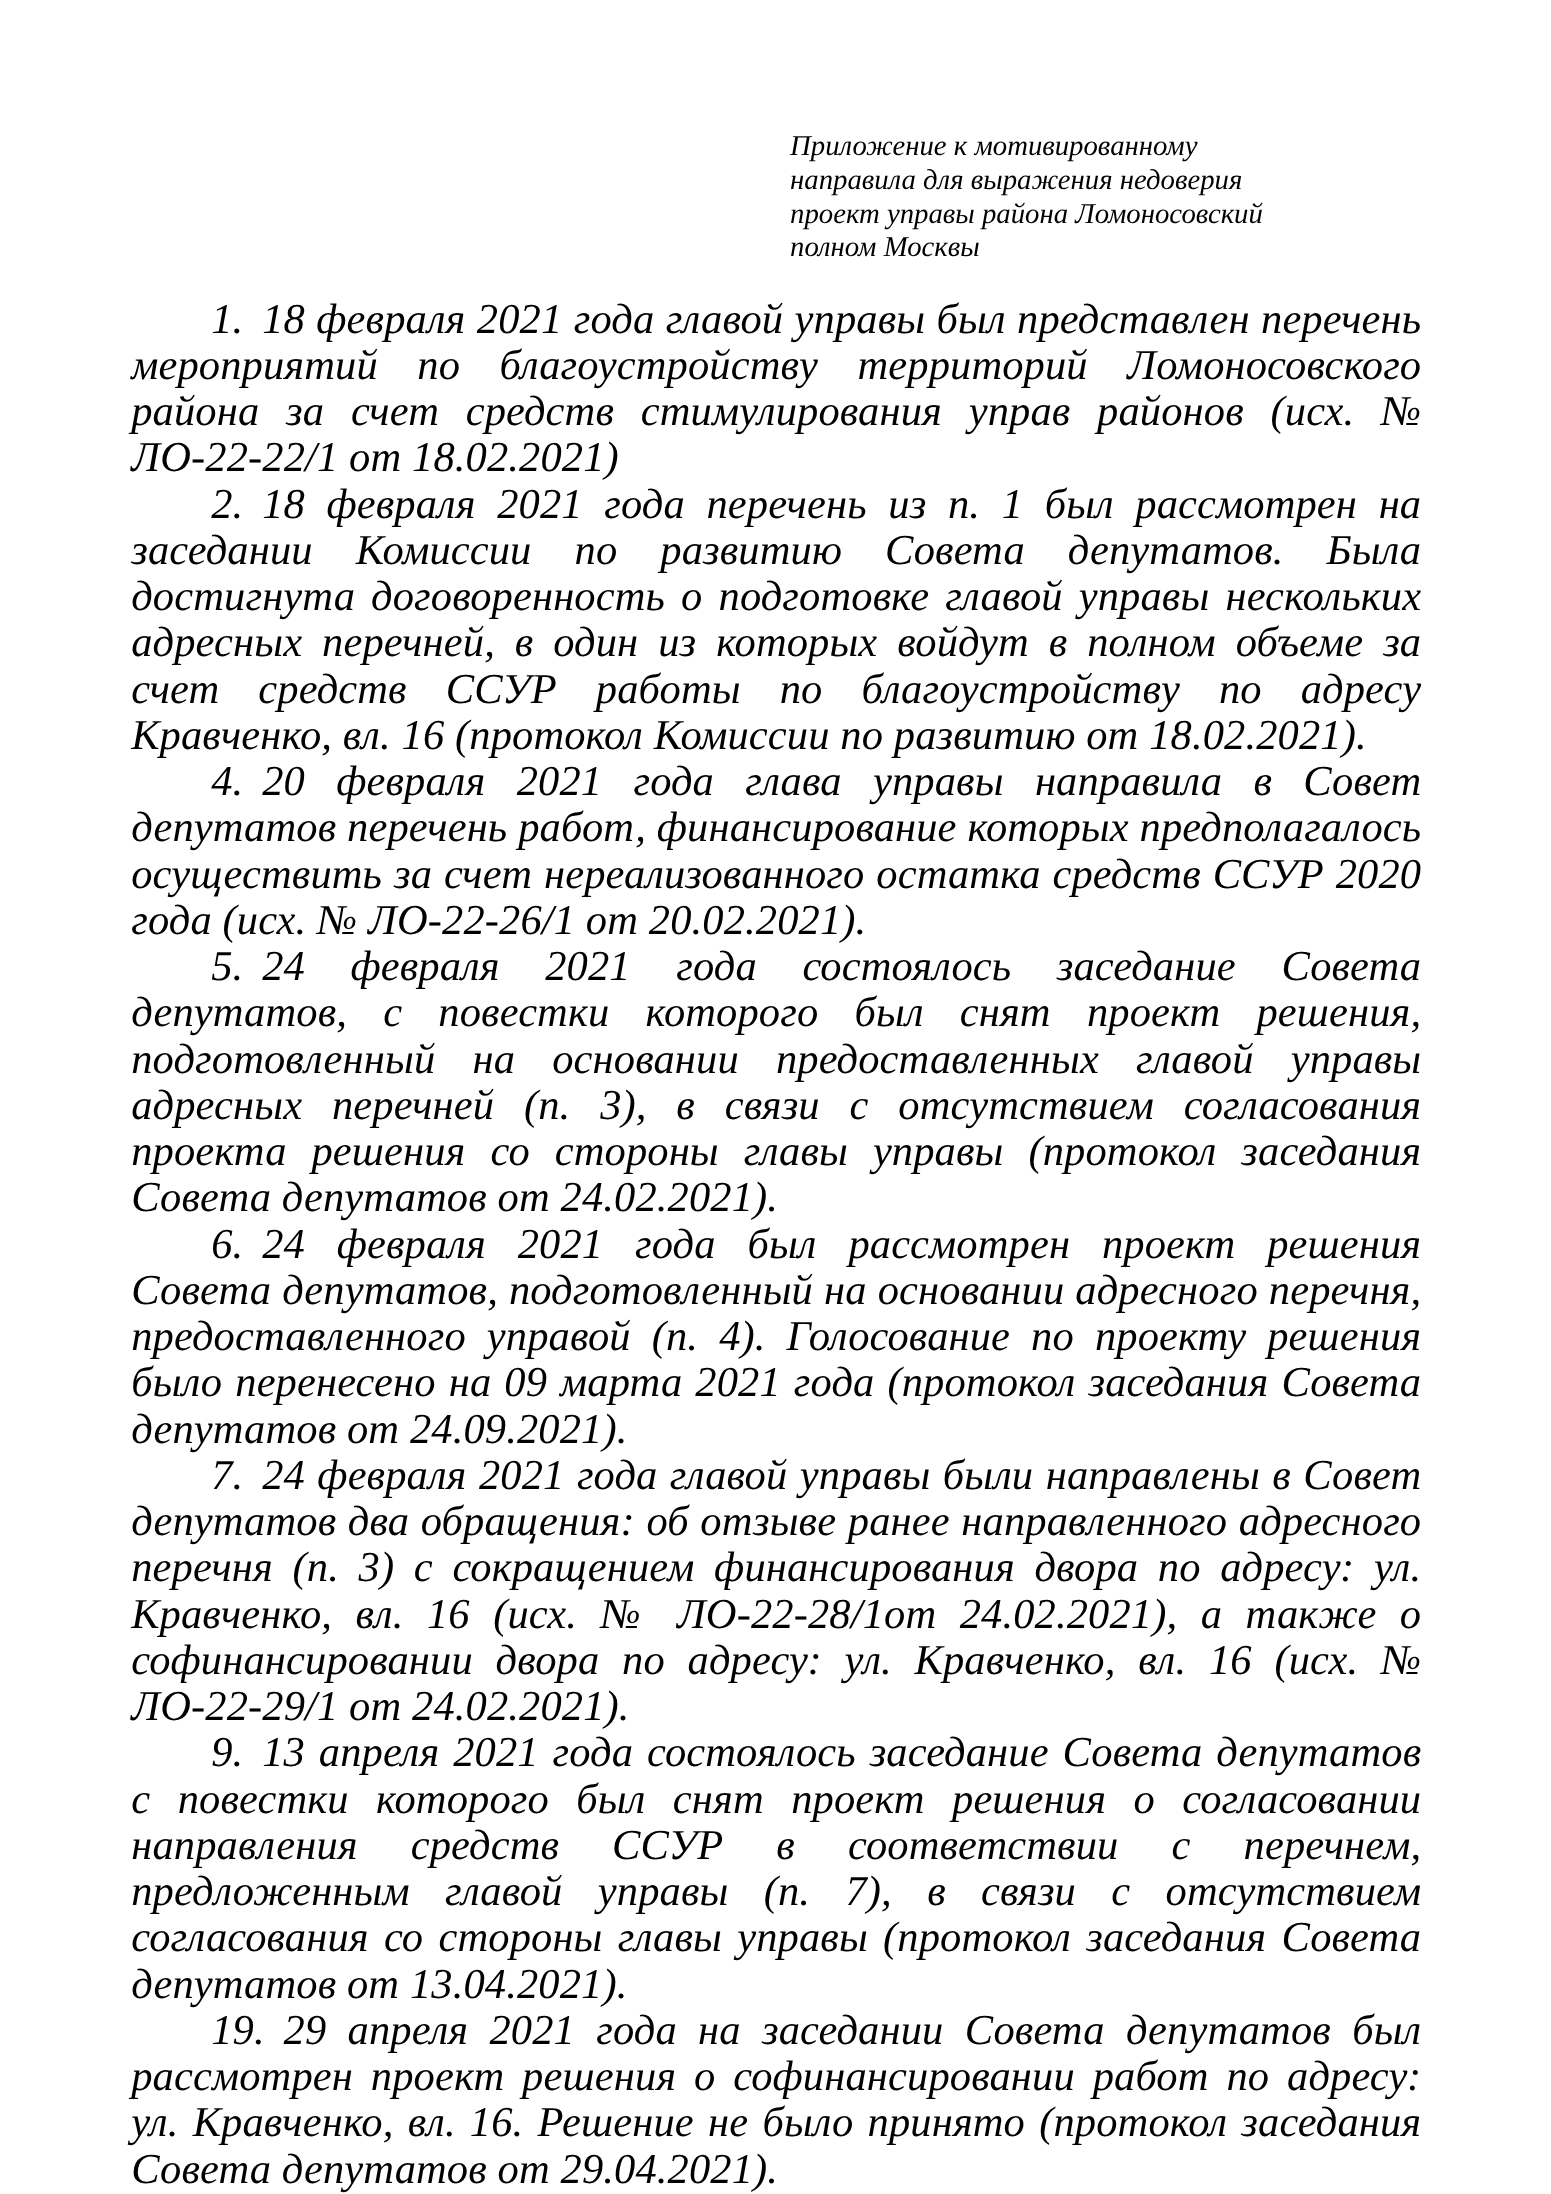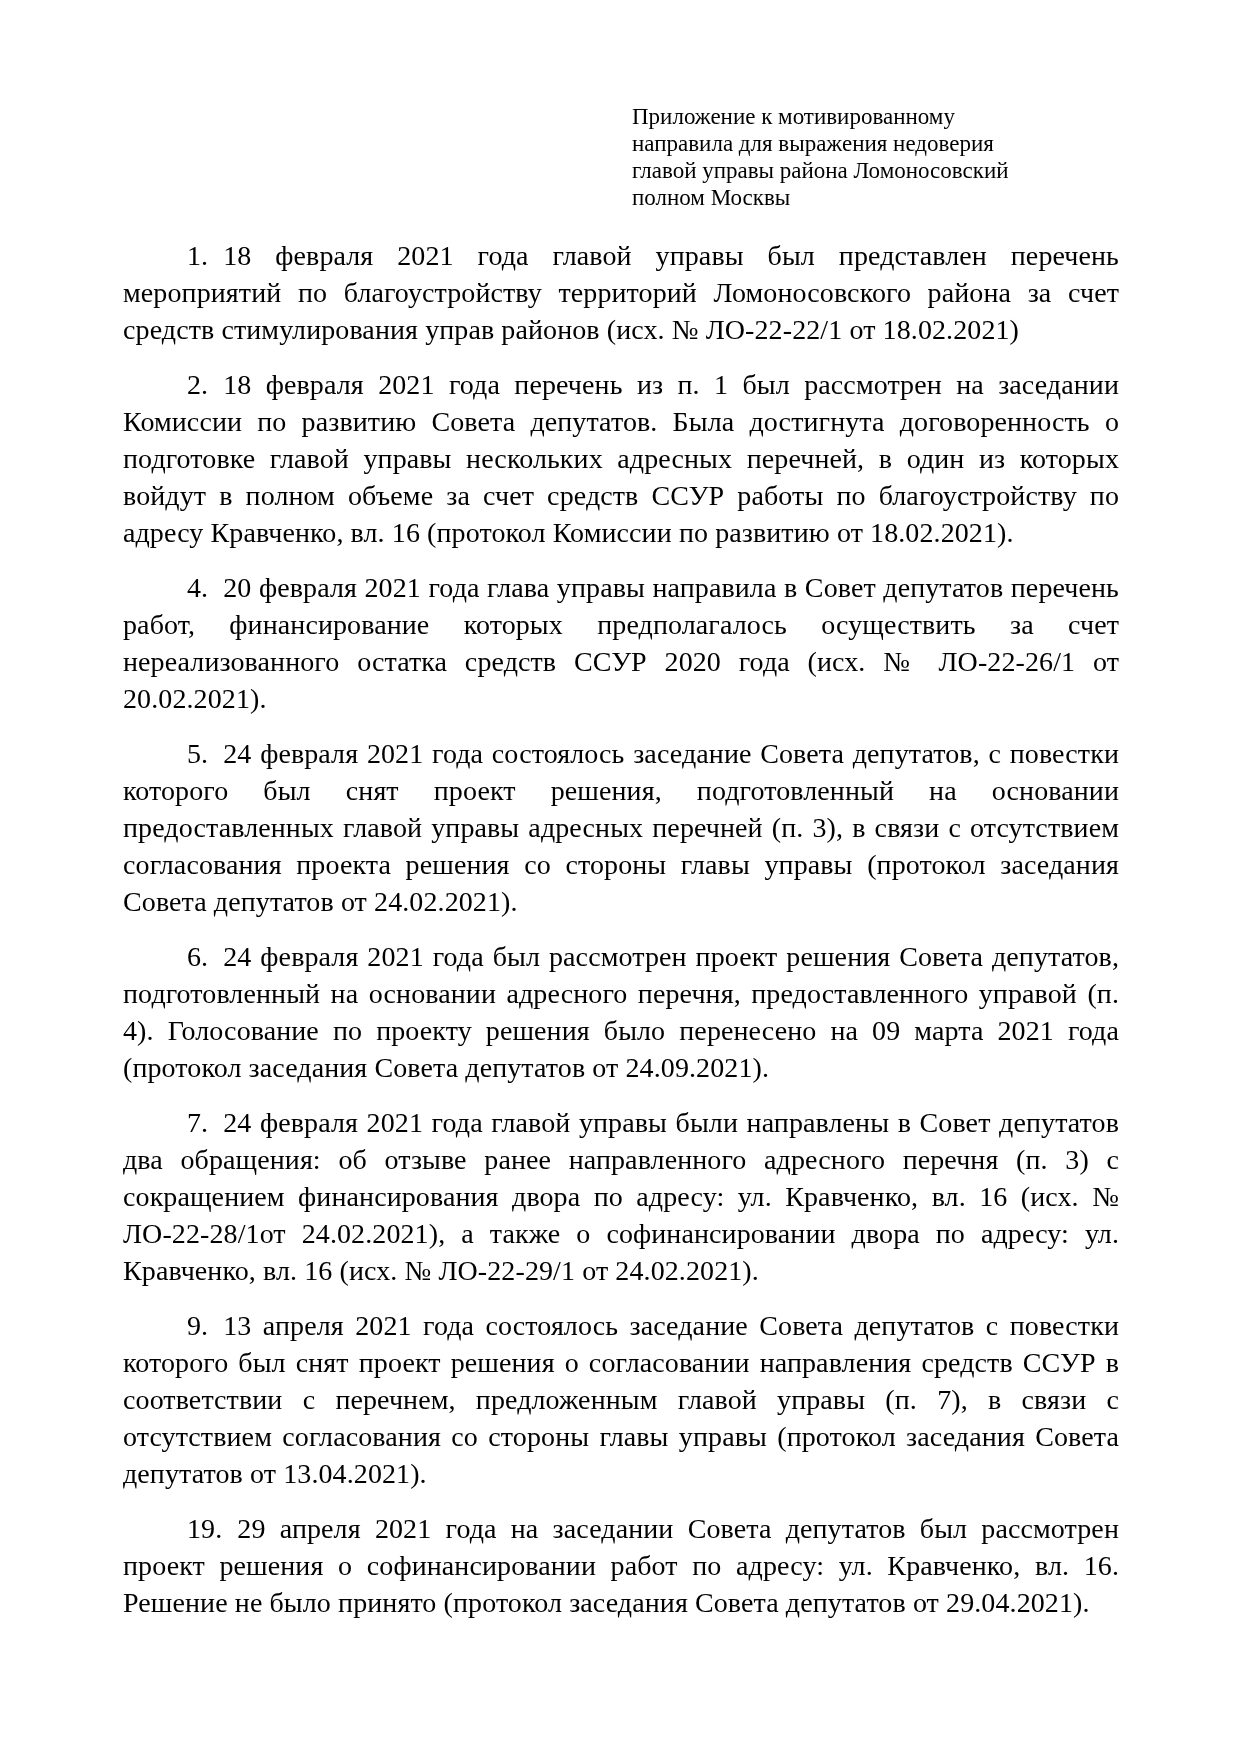--- a/index.html
+++ b/index.html
@@ -13,53 +13,54 @@
     overflow: hidden;
     font-family: "Liberation Serif", "DejaVu Serif", serif;
     color: #000000;
   }
   .page {
     box-sizing: border-box;
     width: 1241px;
     height: 1480px;
     padding: 103px 104px 60px 105px;
     background: #ffffff;
+    font-style: italic;
   }
   .appendix-header {
     margin-left: 527px;
     font-size: 23px;
     line-height: 27px;
     text-align: left;
     margin-bottom: 26px;
     white-space: nowrap;
   }
   .body-text {
     width: 1032px;
   }
   .para {
-    margin: 18px;
-    font-size: 28px;
+    margin: 0;
+    font-size: 34px;
     line-height: 37px;
     text-align: justify;
     text-indent: 64px;
     letter-spacing: 0.1px;
   }
   .para .num {
     margin-right: 15px;
   }
 </style>
 </head>
 <body>
 
 <div class="page">
 
   <div class="appendix-header">
     <div>Приложение к мотивированному</div>
     <div>направила для выражения недоверия</div>
-    <div>главой управы района Ломоносовский</div>
+    <div>проект управы района Ломоносовский</div>
     <div>полном Москвы</div>
   </div>
 
   <div class="body-text">
     <p class="para"><span class="num">1.</span><span>18 февраля 2021 года главой управы был представлен перечень мероприятий по благоустройству территорий Ломоносовского района за счет средств стимулирования управ районов (исх. № ЛО-22-22/1 от 18.02.2021)</span></p>
     <p class="para"><span class="num">2.</span><span>18 февраля 2021 года перечень из п. 1 был рассмотрен на заседании Комиссии по развитию Совета депутатов. Была достигнута договоренность о подготовке главой управы нескольких адресных перечней, в один из которых войдут в полном объеме за счет средств ССУР работы по благоустройству по адресу Кравченко, вл. 16 (протокол Комиссии по развитию от 18.02.2021).</span></p>
     <p class="para"><span class="num">4.</span><span>20 февраля 2021 года глава управы направила в Совет депутатов перечень работ, финансирование которых предполагалось осуществить за счет нереализованного остатка средств ССУР 2020 года (исх. № ЛО-22-26/1 от 20.02.2021).</span></p>
     <p class="para"><span class="num">5.</span><span>24 февраля 2021 года состоялось заседание Совета депутатов, с повестки которого был снят проект решения, подготовленный на основании предоставленных главой управы адресных перечней (п. 3), в связи с отсутствием согласования проекта решения со стороны главы управы (протокол заседания Совета депутатов от 24.02.2021).</span></p>
     <p class="para"><span class="num">6.</span><span>24 февраля 2021 года был рассмотрен проект решения Совета депутатов, подготовленный на основании адресного перечня, предоставленного управой (п. 4). Голосование по проекту решения было перенесено на 09 марта 2021 года (протокол заседания Совета депутатов от 24.09.2021).</span></p>
     <p class="para"><span class="num">7.</span><span>24 февраля 2021 года главой управы были направлены в Совет депутатов два обращения: об отзыве ранее направленного адресного перечня (п. 3) с сокращением финансирования двора по адресу: ул. Кравченко, вл. 16 (исх. № ЛО-22-28/1от 24.02.2021), а также о софинансировании двора по адресу: ул. Кравченко, вл. 16 (исх. № ЛО-22-29/1 от 24.02.2021).</span></p>

